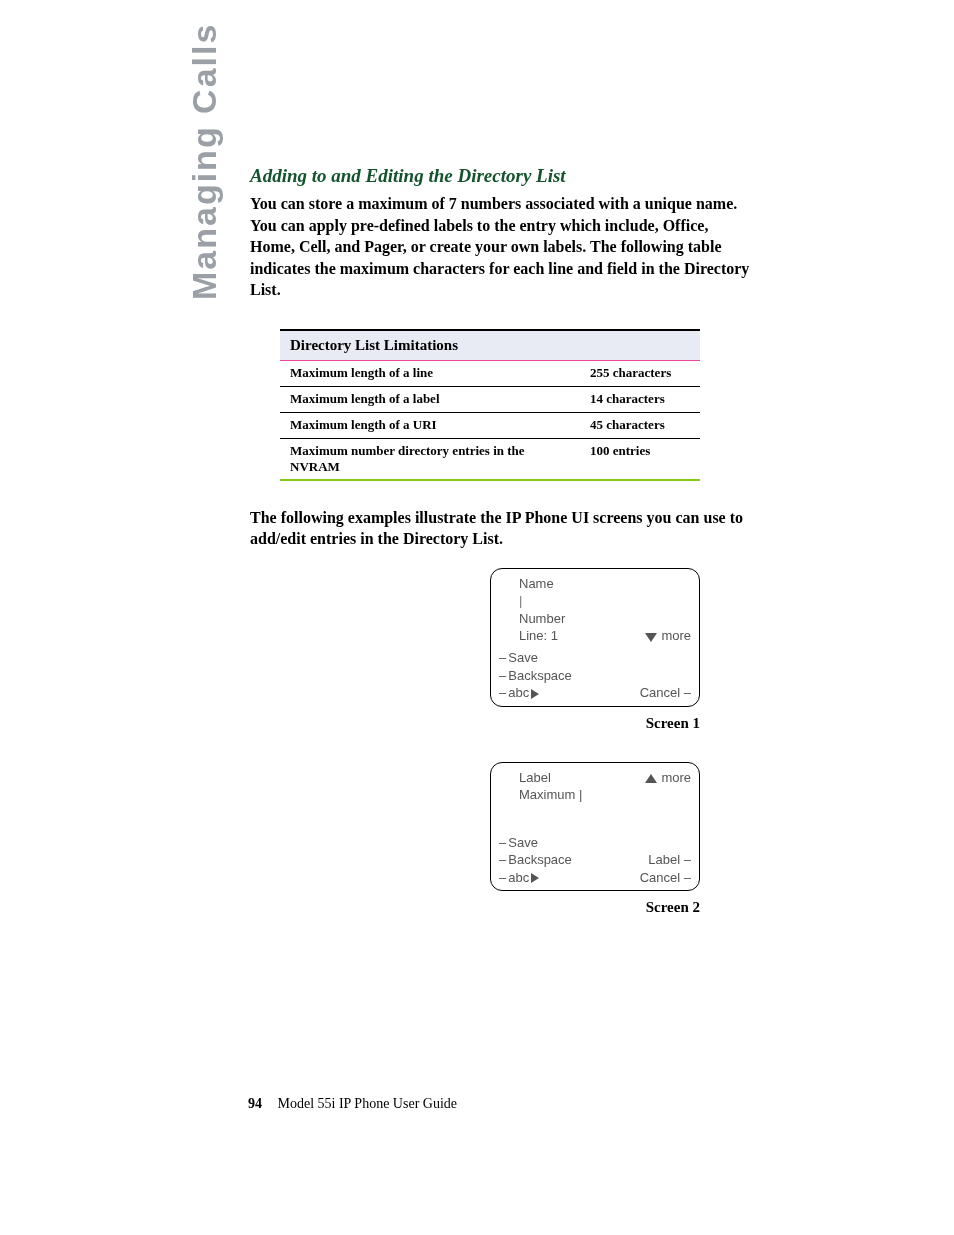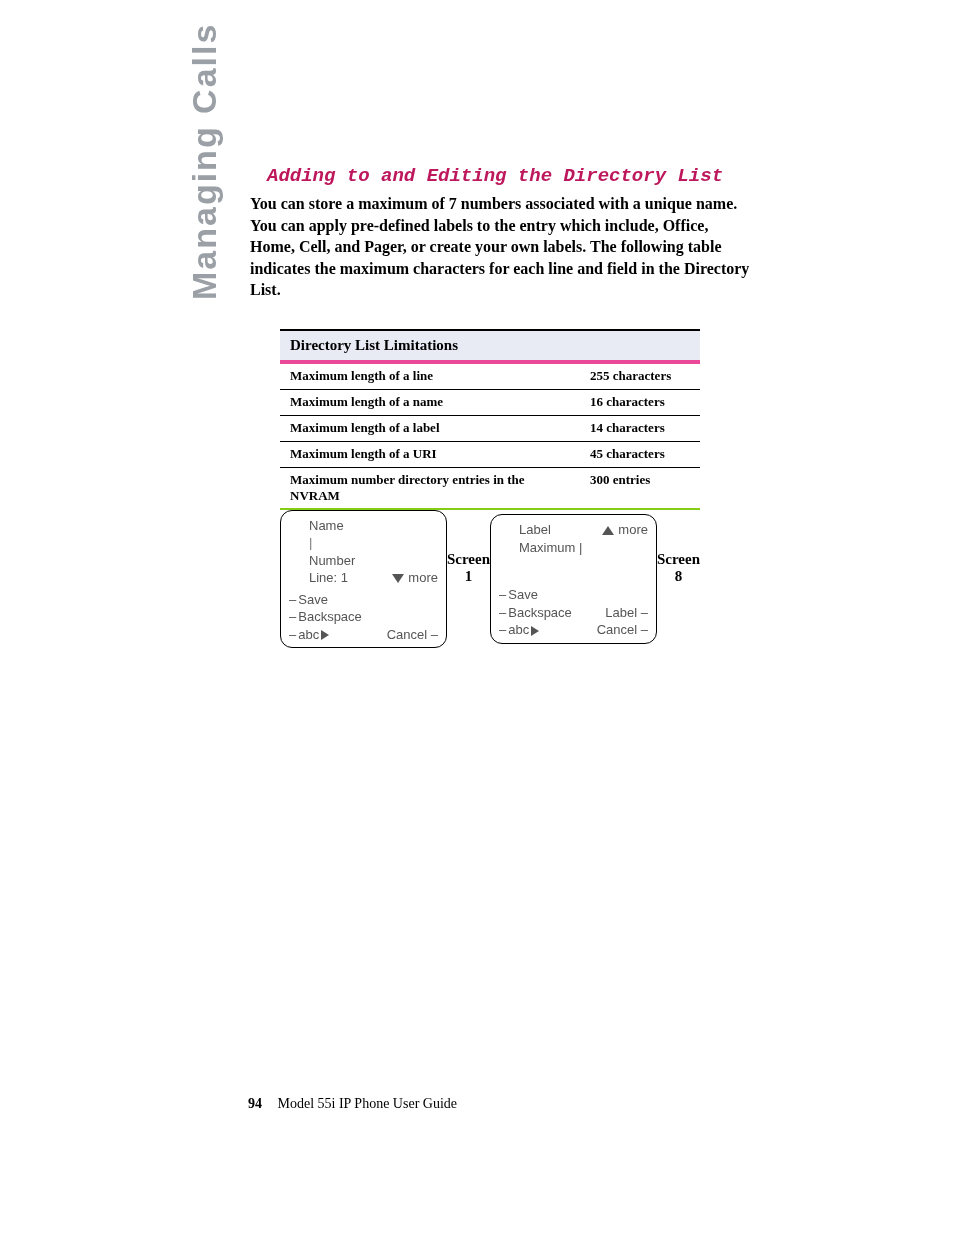--- a/index.html
+++ b/index.html
@@ -21,27 +21,26 @@
     transform: rotate(-90deg);
     transform-origin: left top;
     font-family: Arial, Helvetica, sans-serif;
     font-size: 34px;
     font-weight: bold;
     color: #9aa0a6;
     letter-spacing: 2px;
     white-space: nowrap;
   }
   h2.section-title {
-    font-family: Liberation Mono, monospace;
+    font-family: Liberation Serif, serif;
     font-style: italic;
     font-weight: bold;
     font-size: 19px;
-    color: #be185d;
+    color: #14532d;
     margin-bottom: 6px;
-    margin-left: 17px;
   }
   .intro {
     font-family: Georgia, 'Times New Roman', serif;
     font-size: 16px;
     font-weight: bold;
     line-height: 1.35;
     max-width: 500px;
     margin-bottom: 28px;
   }
   table.limitations {
@@ -50,21 +49,21 @@
     width: 420px;
   }
   table.limitations th {
     background: #e8ebf3;
     font-family: Georgia, 'Times New Roman', serif;
     font-weight: bold;
     font-size: 15px;
     text-align: left;
     padding: 6px 10px;
     border-top: 2px solid #000;
-    border-bottom: 4px solid #ec4899;
+    border-bottom: 1px solid #ec4899;
   }
   table.limitations td {
     font-family: Georgia, 'Times New Roman', serif;
     font-size: 13px;
     font-weight: bold;
     padding: 4px 10px;
     border-bottom: 1px solid #000;
     vertical-align: top;
   }
   table.limitations td.val {
@@ -78,22 +77,22 @@
   .mid-text {
     font-family: Georgia, 'Times New Roman', serif;
     font-size: 16px;
     font-weight: bold;
     line-height: 1.35;
     max-width: 500px;
     margin: 26px 0 18px 0;
   }
   .screen-stack {
     display: flex;
-    flex-direction: row;
-    align-items: center;
+    flex-direction: column;
+    align-items: flex-end;
     margin-left: 30px;
     width: 420px;
   }
   .phone-screen {
     width: 210px;
     border: 1.5px solid #000;
     border-radius: 12px;
     padding: 6px 8px 4px 8px;
     font-family: Arial, Helvetica, sans-serif;
     font-size: 13px;
@@ -189,38 +188,35 @@
   <table class="limitations">
     <tbody>
         <tr>
       <th colspan="2">Directory List Limitations</th>
     </tr>
     <tr>
       <td>Maximum length of a line</td>
       <td class="val">255 characters</td>
     </tr>
     <tr>
-      <td>Maximum length of a name</td>
-      <td class="val">16 characters</td>
-    </tr>
-    <tr>
       <td>Maximum length of a label</td>
       <td class="val">14 characters</td>
     </tr>
     <tr>
       <td>Maximum length of a URI</td>
       <td class="val">45 characters</td>
     </tr>
     <tr>
       <td>Maximum number directory entries in the NVRAM</td>
-      <td class="val">300 entries</td>
+      <td class="val">100 entries</td>
     </tr>
   </tbody>
     </table>
 
+  <p class="mid-text">The following examples illustrate the IP Phone UI screens you can use to add/edit entries in the Directory List.</p>
 
   <div class="screen-stack">
 
     <div class="phone-screen">
       <div class="indent">Name</div>
       <div class="cursor">|</div>
       <div class="indent">Number</div>
       <div class="row">
         <span class="indent">Line: 1</span>
         <span>
@@ -251,21 +247,21 @@
         <div class="row">
           <span class="dash"><span>Backspace</span></span>
           <span class="dash-after">Label</span>
         </div>
         <div class="row">
           <span class="dash"><span>abc</span><span class="tri-right"></span></span>
           <span class="dash-after">Cancel</span>
         </div>
       </div>
     </div>
-    <div class="screen-caption">Screen 8</div>
+    <div class="screen-caption">Screen 2</div>
 
   </div>
 
 </div>
 
 <div class="footer">
   <span class="pagenum">94</span>
   <span>Model 55i IP Phone User Guide</span>
 </div>
 

